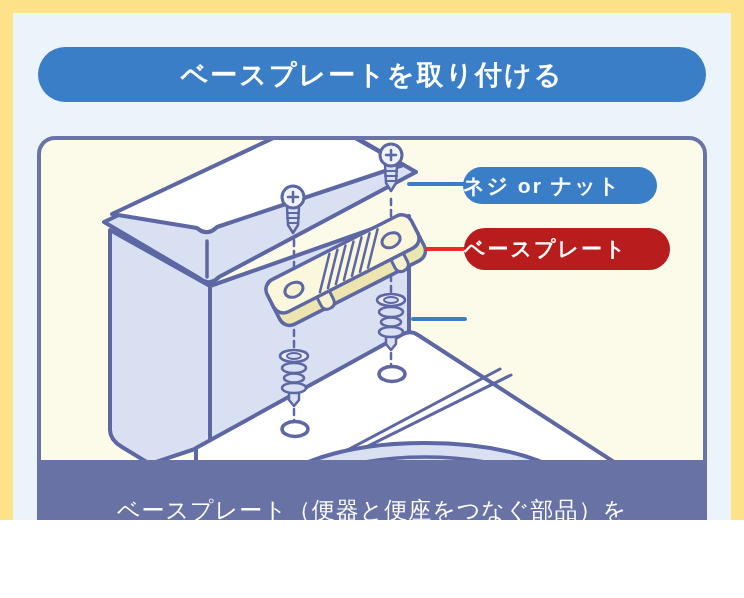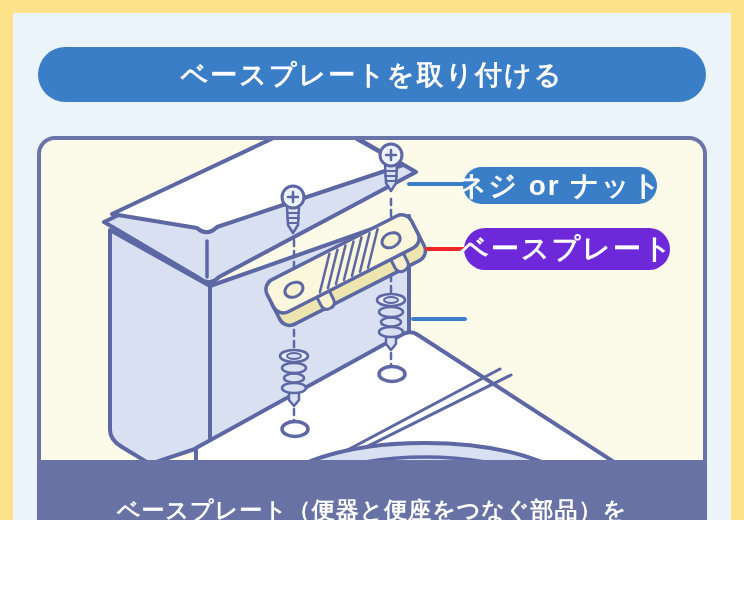--- a/index.html
+++ b/index.html
@@ -18,31 +18,31 @@
     position:absolute; left:24px; top:123px; width:670px; height:324px;
     background:#FCFAE8; border:4px solid #6B74A8; border-bottom:none;
     border-radius:18px 18px 0 0; overflow:hidden;
   }
   .figure-box svg { display:block; }
 
   .caption-bar {
     position:absolute; left:24px; top:447px; width:670px; height:100px;
     background:#6872A4; border-radius:0 0 18px 18px;
     display:flex; flex-direction:column; align-items:center; justify-content:center;
-    color:#ffffff; font-size:23px; font-weight:700; line-height:38px; letter-spacing:1px;
+    color:#ffffff; font-size:23px; font-weight:400; line-height:38px; letter-spacing:1px;
     text-align:center;
   }
 
   .callout-pill {
-    position:absolute; display:flex; align-items:center; justify-content:center;
-    color:#ffffff; font-weight:700; font-size:28px; letter-spacing:2px;
+    position:absolute; display:flex; align-items:center; justify-content:flex-start;
+    color:#ffffff; font-weight:700; font-size:21px; letter-spacing:2px;
     border-radius:22px; white-space:nowrap;
   }
   .pill-blue { background:#3A7EC8; }
-  .pill-red  { background:#6d28d9; }
+  .pill-red  { background:#b91c1c; }
   #pill-screw { left:450px; top:154px; width:194px; height:37px; }
   #pill-plate { left:451px; top:215px; width:206px; height:42px; }
   #pill-pin   { left:451px; top:286px; width:137px; height:41px; }
 </style>
 </head>
 <body>
 
 <div id="screen">
   <div id="page">
 

